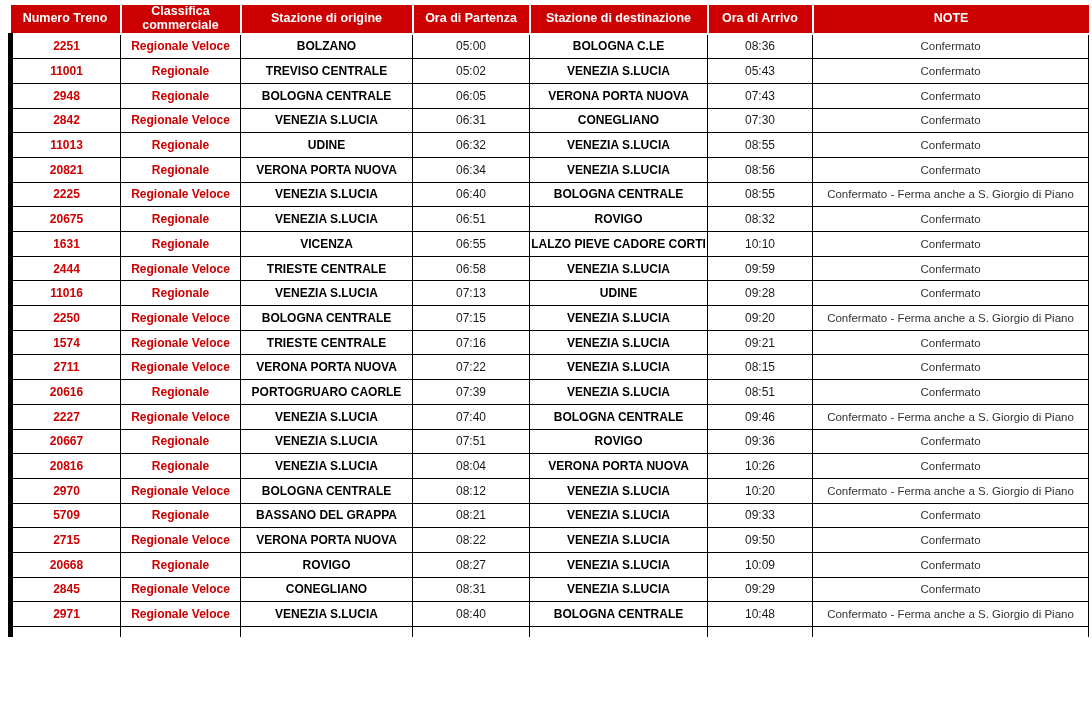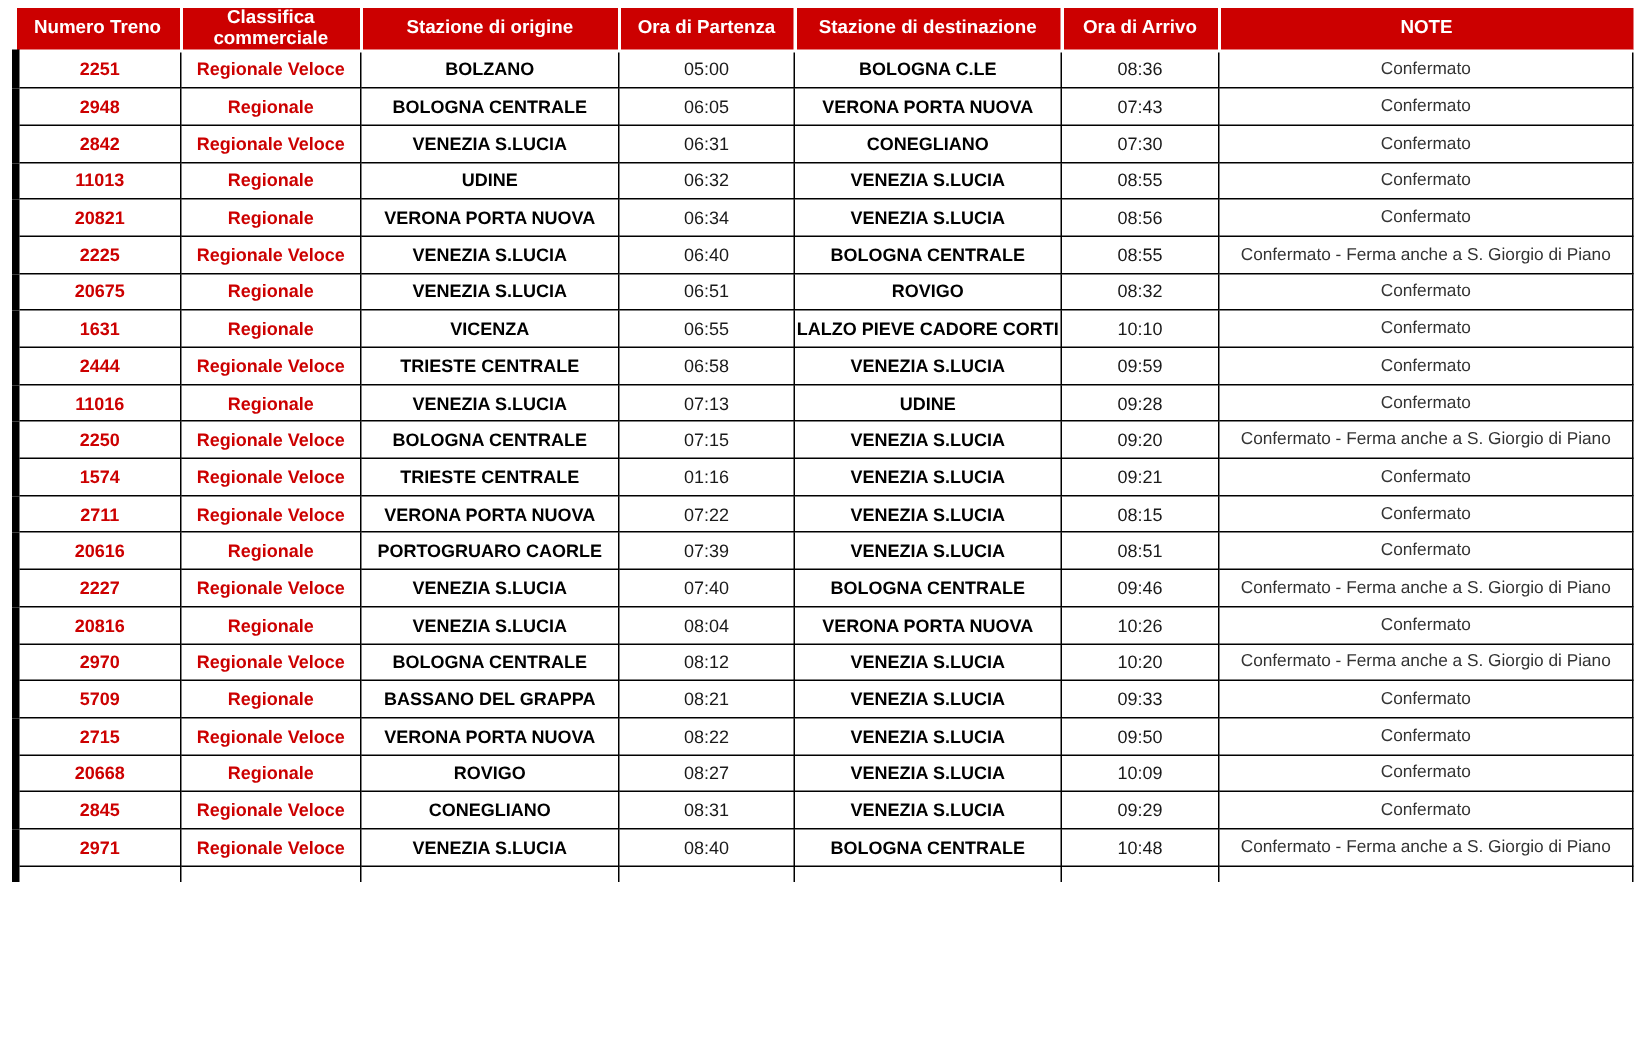--- a/index.html
+++ b/index.html
@@ -66,20 +66,29 @@
         <tr>
           <td class="col-numero">2251</td>
           <td class="col-classifica">Regionale Veloce</td>
           <td class="col-origine">BOLZANO</td>
           <td class="col-partenza">05:00</td>
           <td class="col-destinazione">BOLOGNA C.LE</td>
           <td class="col-arrivo">08:36</td>
           <td class="col-note">Confermato</td>
         </tr>
         <tr>
+          <td class="col-numero">11001</td>
+          <td class="col-classifica">Regionale</td>
+          <td class="col-origine">TREVISO CENTRALE</td>
+          <td class="col-partenza">05:02</td>
+          <td class="col-destinazione">VENEZIA S.LUCIA</td>
+          <td class="col-arrivo">05:43</td>
+          <td class="col-note">Confermato</td>
+        </tr>
+        <tr>
           <td class="col-numero">2948</td>
           <td class="col-classifica">Regionale</td>
           <td class="col-origine">BOLOGNA CENTRALE</td>
           <td class="col-partenza">06:05</td>
           <td class="col-destinazione">VERONA PORTA NUOVA</td>
           <td class="col-arrivo">07:43</td>
           <td class="col-note">Confermato</td>
         </tr>
         <tr>
           <td class="col-numero">2842</td>
@@ -159,21 +168,21 @@
           <td class="col-origine">BOLOGNA CENTRALE</td>
           <td class="col-partenza">07:15</td>
           <td class="col-destinazione">VENEZIA S.LUCIA</td>
           <td class="col-arrivo">09:20</td>
           <td class="col-note">Confermato - Ferma anche a  S. Giorgio di Piano</td>
         </tr>
         <tr>
           <td class="col-numero">1574</td>
           <td class="col-classifica">Regionale Veloce</td>
           <td class="col-origine">TRIESTE CENTRALE</td>
-          <td class="col-partenza">01:16</td>
+          <td class="col-partenza">07:16</td>
           <td class="col-destinazione">VENEZIA S.LUCIA</td>
           <td class="col-arrivo">09:21</td>
           <td class="col-note">Confermato</td>
         </tr>
         <tr>
           <td class="col-numero">2711</td>
           <td class="col-classifica">Regionale Veloce</td>
           <td class="col-origine">VERONA PORTA NUOVA</td>
           <td class="col-partenza">07:22</td>
           <td class="col-destinazione">VENEZIA S.LUCIA</td>
@@ -190,20 +199,29 @@
           <td class="col-note">Confermato</td>
         </tr>
         <tr>
           <td class="col-numero">2227</td>
           <td class="col-classifica">Regionale Veloce</td>
           <td class="col-origine">VENEZIA S.LUCIA</td>
           <td class="col-partenza">07:40</td>
           <td class="col-destinazione">BOLOGNA CENTRALE</td>
           <td class="col-arrivo">09:46</td>
           <td class="col-note">Confermato - Ferma anche a  S. Giorgio di Piano</td>
+        </tr>
+        <tr>
+          <td class="col-numero">20667</td>
+          <td class="col-classifica">Regionale</td>
+          <td class="col-origine">VENEZIA S.LUCIA</td>
+          <td class="col-partenza">07:51</td>
+          <td class="col-destinazione">ROVIGO</td>
+          <td class="col-arrivo">09:36</td>
+          <td class="col-note">Confermato</td>
         </tr>
         <tr>
           <td class="col-numero">20816</td>
           <td class="col-classifica">Regionale</td>
           <td class="col-origine">VENEZIA S.LUCIA</td>
           <td class="col-partenza">08:04</td>
           <td class="col-destinazione">VERONA PORTA NUOVA</td>
           <td class="col-arrivo">10:26</td>
           <td class="col-note">Confermato</td>
         </tr>

